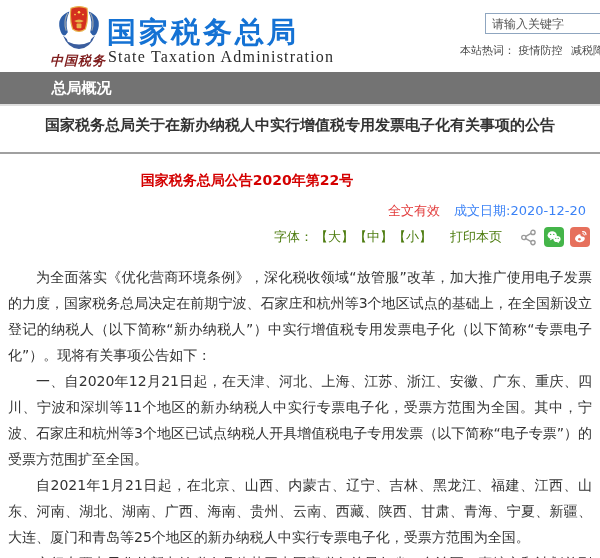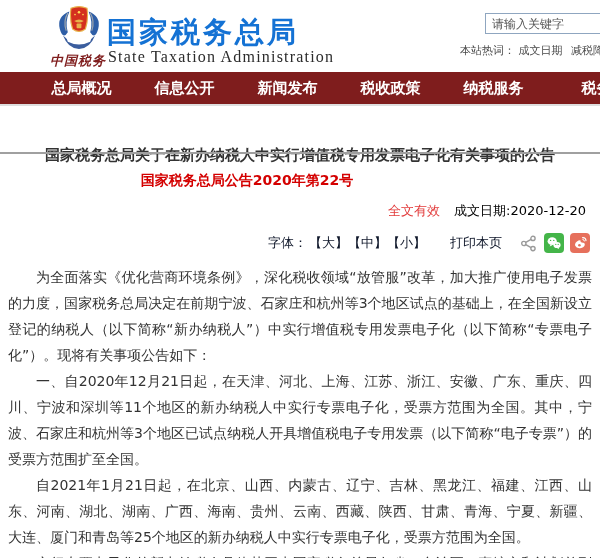--- a/index.html
+++ b/index.html
@@ -18,40 +18,40 @@
   .site-name-en { position:absolute; left:108px; top:48px; color:#2b2b2b; font-size:16px;
     font-family:"Liberation Serif","DejaVu Serif",serif; letter-spacing:1.2px; }
   .search-box { position:absolute; left:485px; top:13px; width:132px; height:21px;
     border:1px solid #8fa6c0; background:#fff; font-size:12px; color:#444; padding:0 6px; outline:none; }
   .search-box::placeholder { color:#555; opacity:1; }
   .hot-words { position:absolute; left:460px; top:43px; font-size:11px; color:#4a4a4a;
     white-space:nowrap; }
   .hot-words a { color:#4a4a4a; text-decoration:none; margin-right:5px; }
 
   
-  .nav { position:relative; width:600px; height:34px; background:#7f1d1d;
-    border-bottom:2px solid #dedede; display:flex; padding-left:30px; }
+  .nav { position:relative; width:600px; height:34px; background:#737373;
+    border-bottom:2px solid #dedede; display:flex; padding-left:30px;flex-direction:column; }
   .nav-item { width:103px; flex:0 0 103px; color:#fff; font-weight:bold; font-size:15px;
     line-height:32px; text-align:center; cursor:pointer; white-space:nowrap; }
 
   
-  .article-title { position:absolute; left:0; top:146px; width:600px; text-align:center;
+  .article-title { position:absolute; left:0; top:116px; width:600px; text-align:center;
     font-size:15px; font-weight:bold; color:#333; }
   .title-divider { position:absolute; left:0; top:152px; width:600px; height:2px; background:#a0a0a0; }
   .doc-number { position:absolute; left:0; top:172px; width:494px; text-align:center;
     font-size:14px; font-weight:bold; color:#d40000; }
   .status-row { position:absolute; top:202px; right:14px; font-size:13px; white-space:nowrap; }
   .status-valid { color:#e23b3b; margin-right:14px; }
-  .status-date { color:#000000; }
+  .status-date { color:#3b82f6; }
 
-  .toolbar { position:absolute; top:233px; right:10px; display:flex; align-items:center;
-    font-size:13px; color:#0f172a; white-space:nowrap;text-align:right; }
+  .toolbar { position:absolute; top:227px; right:10px; display:flex; align-items:center;
+    font-size:13px; color:#4d7c0f; white-space:nowrap;text-align:right; }
   .toolbar .t-label { margin-right:2px; }
   .toolbar .t-size { cursor:pointer; }
-  .toolbar .t-print { margin-left:24px; margin-right:10px; cursor:pointer; }
+  .toolbar .t-print { margin-left:18px; margin-right:10px; cursor:pointer; }
   .icon-btn { width:20px; height:20px; border-radius:4px; margin-left:6px; cursor:pointer;
     display:inline-flex; align-items:center; justify-content:center; }
   .icon-share { background:transparent; }
   .icon-wechat { background:#44b549; }
   .icon-weibo { background:#e6705c; }
 
   .article-body { position:absolute; left:0; top:264px; width:600px; padding:0 8px;
     font-size:14px; color:#333; line-height:26px; text-align:justify; }
   .article-body p { text-indent:2em; margin:0; }
 </style>
@@ -77,21 +77,21 @@
 
       <path d="M16 10 Q10 20 14 32" stroke="#9aa3ad" stroke-width="1.6" fill="none"></path>
       <path d="M44 10 Q50 20 46 32" stroke="#9aa3ad" stroke-width="1.6" fill="none"></path>
     </svg>
     <div class="logo-caption">中国税务</div>
     <div class="site-name">国家税务总局</div>
     <div class="site-name-en">State Taxation Administration</div>
     <input class="search-box" type="text" placeholder="请输入关键字" style="">
     <div class="hot-words">
       <span>本站热词：</span>
-      <a href="#">成文日期</a>
+      <a href="#">疫情防控</a>
       <a href="#">减税降费</a>
     </div>
   </div>
 
   <div class="nav">
     <div class="nav-item">总局概况</div>
     <div class="nav-item">信息公开</div>
     <div class="nav-item">新闻发布</div>
     <div class="nav-item">税收政策</div>
     <div class="nav-item">纳税服务</div>

